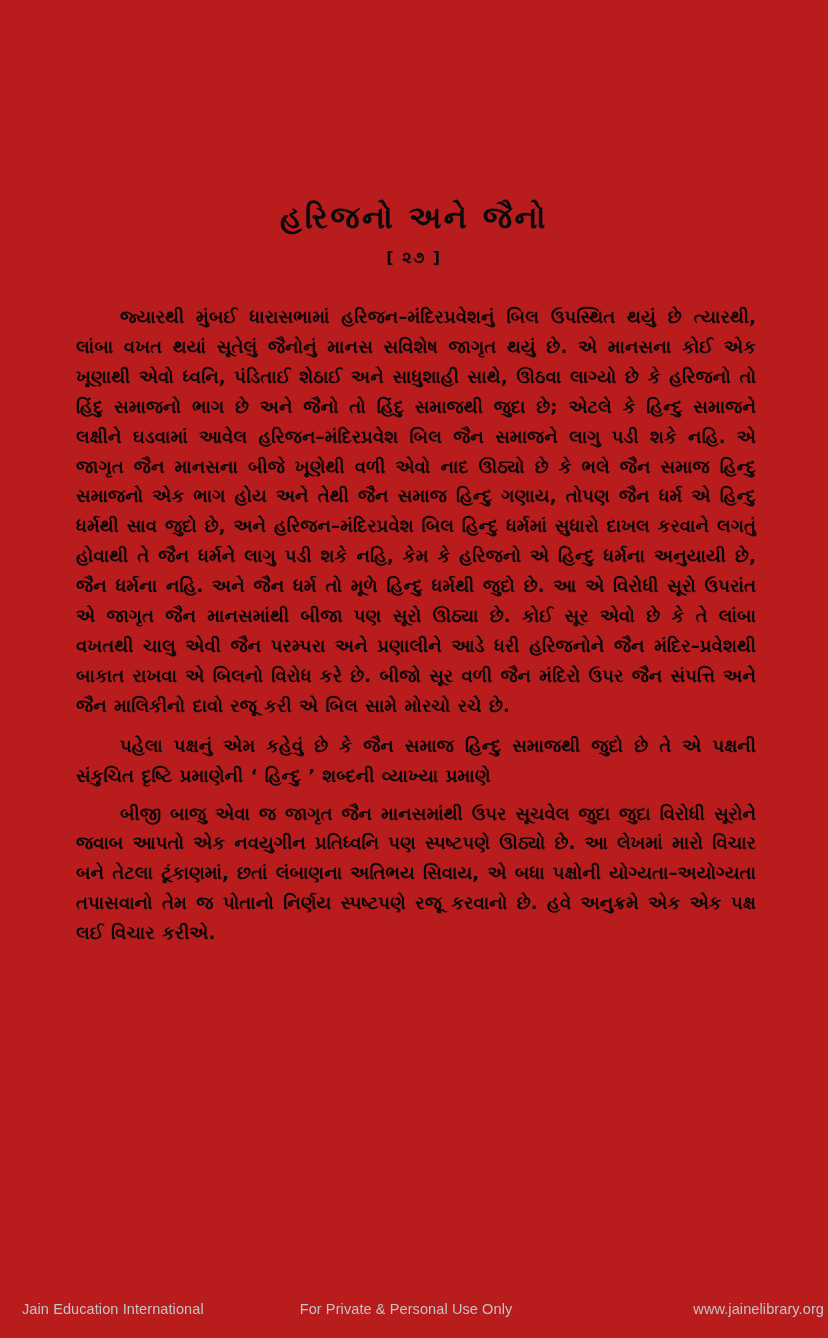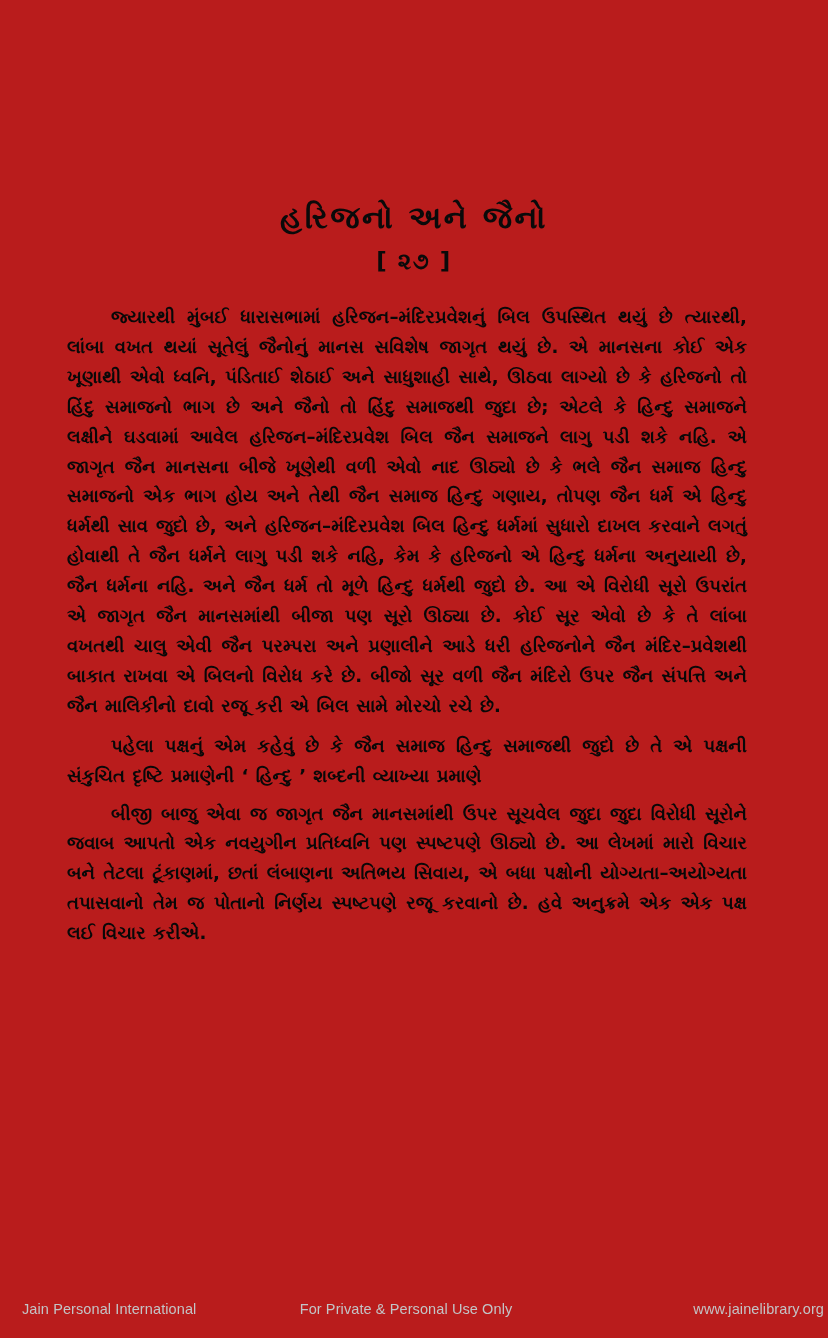--- a/index.html
+++ b/index.html
@@ -38,31 +38,31 @@
     line-height: 1.2;
     color: #0a0a0a;
   }
   .doc-section-number {
     position: absolute;
     top: 248px;
     left: 0;
     width: 828px;
     text-align: center;
     font-family: "DejaVu Sans", sans-serif;
-    font-size: 23px;
+    font-size: 16px;
     font-weight: 700;
     letter-spacing: 1.5px;
     color: #0a0a0a;
   }
 
   
   .text-column {
     position: absolute;
     top: 302px;
-    left: 67px;
+    left: 76px;
     width: 680px;
   }
   .para {
     font-family: "DejaVu Sans", sans-serif;
     font-size: 18.1px;
     font-weight: 700;
     line-height: 29.9px;
     text-align: justify;
     text-justify: inter-word;
     word-spacing: 1px;
@@ -121,18 +121,18 @@
 
   <div class="doc-section-number">[ ૨૭ ]</div>
 
   <div class="text-column">
     <p class="para para-1">જ્યારથી મુંબઈ ધારાસભામાં હરિજન–મંદિરપ્રવેશનું બિલ ઉપસ્થિત થયું છે ત્યારથી, લાંબા વખત થયાં સૂતેલું જૈનોનું માનસ સવિશેષ જાગૃત થયું છે. એ માનસના કોઈ એક ખૂણાથી એવો ધ્વનિ, પંડિતાઈ શેઠાઈ અને સાધુશાહી સાથે, ઊઠવા લાગ્યો છે કે હરિજનો તો હિંદુ સમાજનો ભાગ છે અને જૈનો તો હિંદુ સમાજથી જુદા છે; એટલે કે હિન્દુ સમાજને લક્ષીને ઘડવામાં આવેલ હરિજન–મંદિરપ્રવેશ બિલ જૈન સમાજને લાગુ પડી શકે નહિ. એ જાગૃત જૈન માનસના બીજે ખૂણેથી વળી એવો નાદ ઊઠ્યો છે કે ભલે જૈન સમાજ હિન્દુ સમાજનો એક ભાગ હોય અને તેથી જૈન સમાજ હિન્દુ ગણાય, તોપણ જૈન ધર્મ એ હિન્દુ ધર્મથી સાવ જુદો છે, અને હરિજન–મંદિરપ્રવેશ બિલ હિન્દુ ધર્મમાં સુધારો દાખલ કરવાને લગતું હોવાથી તે જૈન ધર્મને લાગુ પડી શકે નહિ, કેમ કે હરિજનો એ હિન્દુ ધર્મના અનુયાયી છે, જૈન ધર્મના નહિ. અને જૈન ધર્મ તો મૂળે હિન્દુ ધર્મથી જુદો છે. આ એ વિરોધી સૂરો ઉપરાંત એ જાગૃત જૈન માનસમાંથી બીજા પણ સૂરો ઊઠ્યા છે. કોઈ સૂર એવો છે કે તે લાંબા વખતથી ચાલુ એવી જૈન પરમ્પરા અને પ્રણાલીને આડે ધરી હરિજનોને જૈન મંદિર–પ્રવેશથી બાકાત રાખવા એ બિલનો વિરોધ કરે છે. બીજો સૂર વળી જૈન મંદિરો ઉપર જૈન સંપત્તિ અને જૈન માલિકીનો દાવો રજૂ કરી એ બિલ સામે મોરચો રચે છે.</p>
     <p class="para para-3 tail-loose">પહેલા પક્ષનું એમ કહેવું છે કે જૈન સમાજ હિન્દુ સમાજથી જુદો છે તે એ પક્ષની સંકુચિત દૃષ્ટિ પ્રમાણેની ‘ હિન્દુ ’ શબ્દની વ્યાખ્યા પ્રમાણે</p>
     <p class="para para-2 tail-loose">બીજી બાજુ એવા જ જાગૃત જૈન માનસમાંથી ઉપર સૂચવેલ જુદા જુદા વિરોધી સૂરોને જવાબ આપતો એક નવયુગીન પ્રતિધ્વનિ પણ સ્પષ્ટપણે ઊઠ્યો છે. આ લેખમાં મારો વિચાર બને તેટલા ટૂંકાણમાં, છતાં લંબાણના અતિભય સિવાય, એ બધા પક્ષોની યોગ્યતા–અયોગ્યતા તપાસવાનો તેમ જ પોતાનો નિર્ણય સ્પષ્ટપણે રજૂ કરવાનો છે. હવે અનુક્રમે એક એક પક્ષ લઈ વિચાર કરીએ.</p>
   </div>
 
   <div class="page-footer">
-    <span class="footer-left">Jain Personal International</span>
+    <span class="footer-left">Jain Education International</span>
     <span class="footer-center">For Private &amp; Personal Use Only</span>
     <span class="footer-right">www.jainelibrary.org</span>
   </div>
 
 </div>
 
 </body></html>

